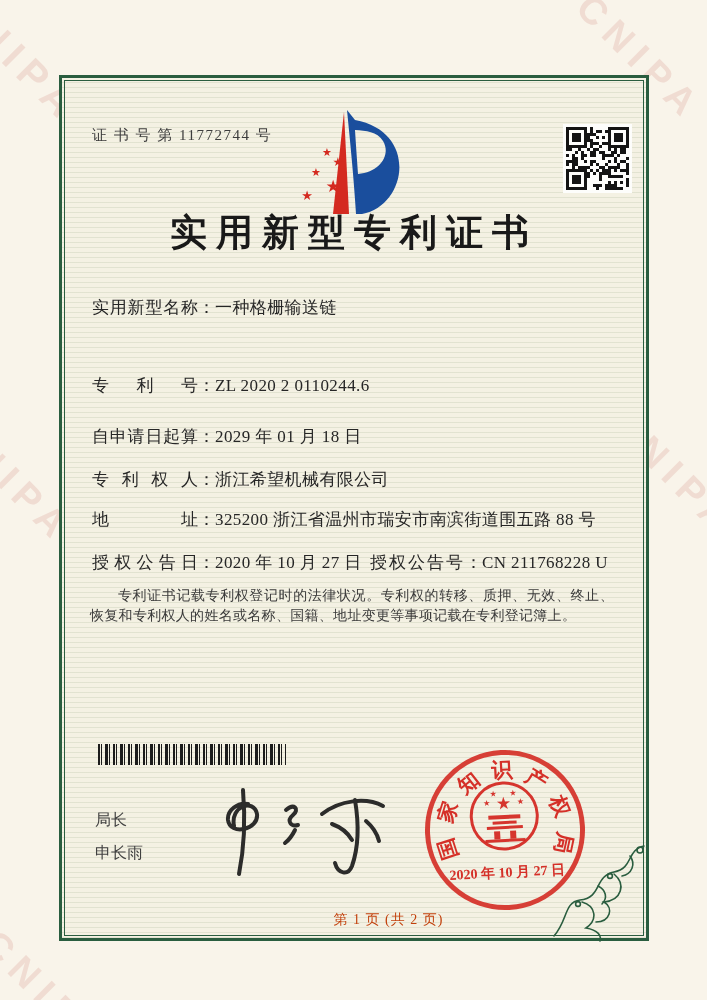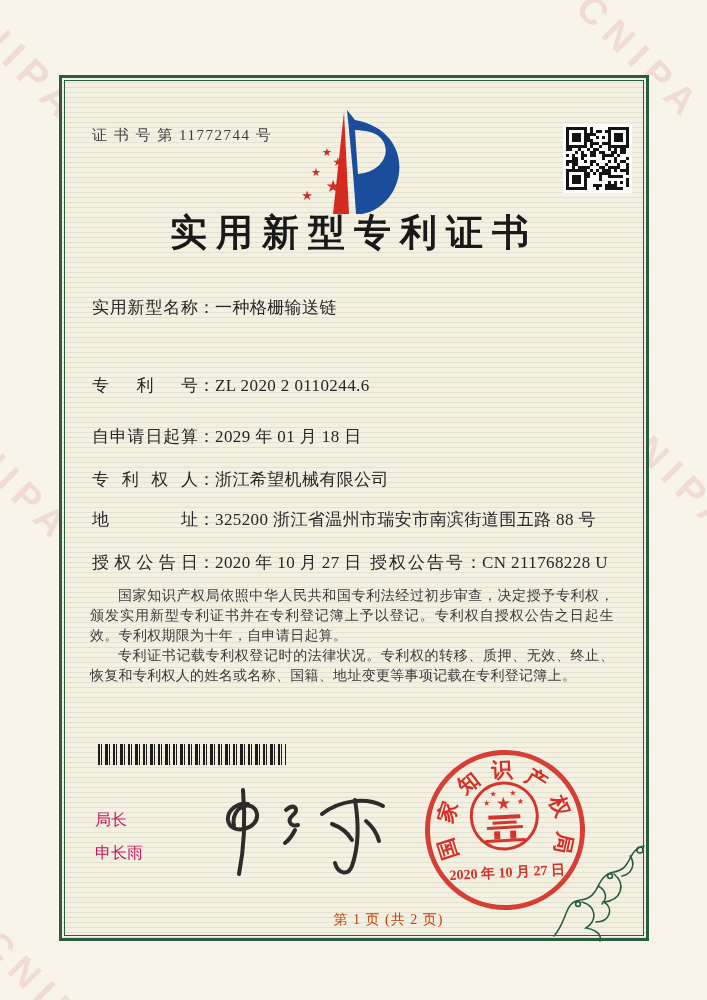--- a/index.html
+++ b/index.html
@@ -54,21 +54,21 @@
   .body-text p{margin:0;text-indent:2em;}
   
   .barcode{
     position:absolute;z-index:2;left:98px;top:744px;width:188px;height:21px;
     background:repeating-linear-gradient(90deg,
       #1c1c1c 0 2px,rgba(0,0,0,0) 2px 3px,
       #1c1c1c 3px 4px,rgba(0,0,0,0) 4px 7px,
       #1c1c1c 7px 10px,rgba(0,0,0,0) 10px 11px,
       #1c1c1c 11px 12px,rgba(0,0,0,0) 12px 15px);
   }
-  .sig-block{position:absolute;z-index:2;left:95px;top:803px;font-family:"Liberation Sans","DejaVu Sans",sans-serif;font-size:16px;line-height:33px;color:#be185d;}
+  .sig-block{position:absolute;z-index:2;left:95px;top:803px;font-family:"Liberation Sans","DejaVu Sans",sans-serif;font-size:16px;line-height:33px;color:#404040;}
   .signature{position:absolute;z-index:3;left:196px;top:782px;}
   
   .seal{position:absolute;z-index:3;left:423px;top:748px;width:164px;height:164px;transform:rotate(-3deg);}
   .seal-ring{position:absolute;inset:2px;border:5px solid rgba(211,37,30,.88);border-radius:50%;}
   .seal-ch{position:absolute;font-size:21px;font-weight:700;color:rgba(211,37,30,.95);font-family:"Liberation Serif",serif;}
   .seal-date{position:absolute;left:0;top:116px;width:100%;text-align:center;font-size:14px;font-weight:700;color:rgba(211,37,30,.95);}
   .emblem{position:absolute;left:44px;top:30px;}
   
   .page-info{position:absolute;z-index:2;left:59px;top:911px;width:659px;text-align:center;font-size:14px;color:#c2410c;letter-spacing:1px;}
   .footer-note{
@@ -372,21 +372,20 @@
     <span class="flabel">地址</span><span class="fcolon">：</span><span class="fvalue">325200 浙江省温州市瑞安市南滨街道围五路 88 号</span>
   </div>
   <div class="row" style="top:551px">
     <span class="flabel">授权公告日</span><span class="fcolon">：</span><span class="fvalue">2020 年 10 月 27 日</span>
     <span class="pair2">
       <span class="flabel2">授权公告号</span><span class="fcolon">：</span><span class="fvalue">CN 211768228 U</span>
     </span>
   </div>
 
   <div class="body-text">
-    <p>国家知识产权局依照中华人民共和国专利法经过初步审查，决定授予专利权，颁发实用新型专利证书并在专利登记簿上予以登记。专利权自授权公告之日起生效。专利权期限为十年，自申请日起算。</p>
     <p>专利证书记载专利权登记时的法律状况。专利权的转移、质押、无效、终止、恢复和专利权人的姓名或名称、国籍、地址变更等事项记载在专利登记簿上。</p>
   </div>
 
   <div class="barcode"></div>
 
   <div class="sig-block">
     <div>局长</div>
     <div>申长雨</div>
   </div>
 

